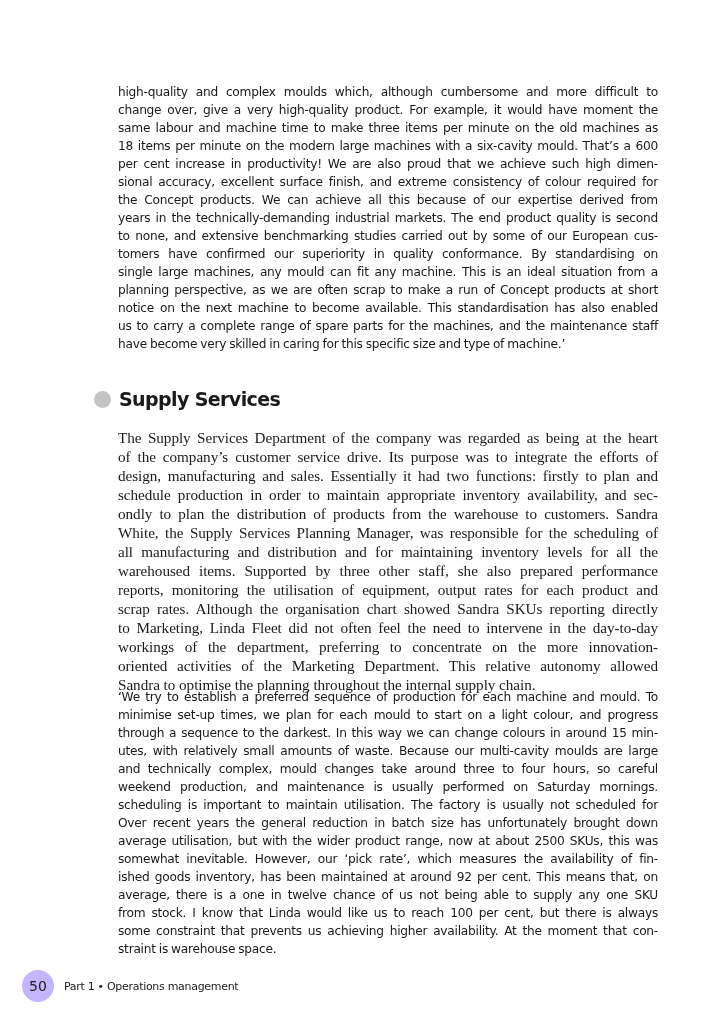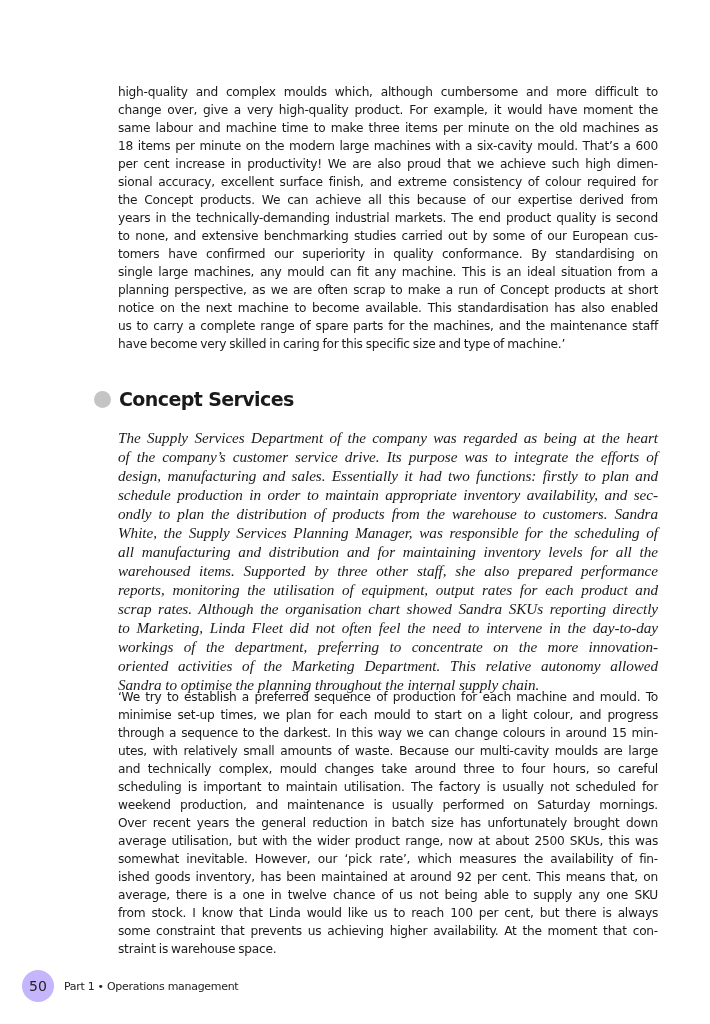--- a/index.html
+++ b/index.html
@@ -61,21 +61,21 @@
       background: #c4c4c4;
       margin-right: 8px;
     }
     .heading-text {
       font-family: "DejaVu Sans", "Liberation Sans", sans-serif;
       font-weight: bold;
       font-size: 19px;
       letter-spacing: -0.6px;
       color: #1a1a1a;
     }
-    #para1 { top: 428px; font-style: italic; }
+    #para1 { top: 428px; }
     #quote2 { top: 688px; }
     #footer {
       position: absolute;
       left: 22px;
       top: 970px;
       display: flex;
       align-items: center;
     }
     .page-num {
       width: 32px;
@@ -113,21 +113,21 @@
   <span class="line">tomers have confirmed our superiority in quality conformance. By standardising on</span>
   <span class="line">single large machines, any mould can fit any machine. This is an ideal situation from a</span>
   <span class="line">planning perspective, as we are often scrap to make a run of Concept products at short</span>
   <span class="line">notice on the next machine to become available. This standardisation has also enabled</span>
   <span class="line">us to carry a complete range of spare parts for the machines, and the maintenance staff</span>
   <span class="line last">have become very skilled in caring for this specific size and type of machine.’</span>
 </div>
 
 <div id="heading">
   <span class="bullet"></span>
-  <span class="heading-text">Concept Services</span>
+  <span class="heading-text">Supply Services</span>
 </div>
 
 <div class="block serif" id="para1">
   <span class="line">The Supply Services Department of the company was regarded as being at the heart</span>
   <span class="line">of the company’s customer service drive. Its purpose was to integrate the efforts of</span>
   <span class="line">design, manufacturing and sales. Essentially it had two functions: firstly to plan and</span>
   <span class="line">schedule production in order to maintain appropriate inventory availability, and sec-</span>
   <span class="line">ondly to plan the distribution of products from the warehouse to customers. Sandra</span>
   <span class="line">White, the Supply Services Planning Manager, was responsible for the scheduling of</span>
   <span class="line">all manufacturing and distribution and for maintaining inventory levels for all the</span>
@@ -139,22 +139,22 @@
   <span class="line">oriented activities of the Marketing Department. This relative autonomy allowed</span>
   <span class="line last">Sandra to optimise the planning throughout the internal supply chain.</span>
 </div>
 
 <div class="block sans" id="quote2">
   <span class="line">‘We try to establish a preferred sequence of production for each machine and mould. To</span>
   <span class="line">minimise set-up times, we plan for each mould to start on a light colour, and progress</span>
   <span class="line">through a sequence to the darkest. In this way we can change colours in around 15 min-</span>
   <span class="line">utes, with relatively small amounts of waste. Because our multi-cavity moulds are large</span>
   <span class="line">and technically complex, mould changes take around three to four hours, so careful</span>
+  <span class="line">weekend production, and maintenance is usually performed on Saturday mornings.</span>
   <span class="line">scheduling is important to maintain utilisation. The factory is usually not scheduled for</span>
-  <span class="line">weekend production, and maintenance is usually performed on Saturday mornings.</span>
   <span class="line">Over recent years the general reduction in batch size has unfortunately brought down</span>
   <span class="line">average utilisation, but with the wider product range, now at about 2500 SKUs, this was</span>
   <span class="line">somewhat inevitable. However, our ‘pick rate’, which measures the availability of fin-</span>
   <span class="line">ished goods inventory, has been maintained at around 92 per cent. This means that, on</span>
   <span class="line">average, there is a one in twelve chance of us not being able to supply any one SKU</span>
   <span class="line">from stock. I know that Linda would like us to reach 100 per cent, but there is always</span>
   <span class="line">some constraint that prevents us achieving higher availability. At the moment that con-</span>
   <span class="line last">straint is warehouse space.</span>
 </div>
 

